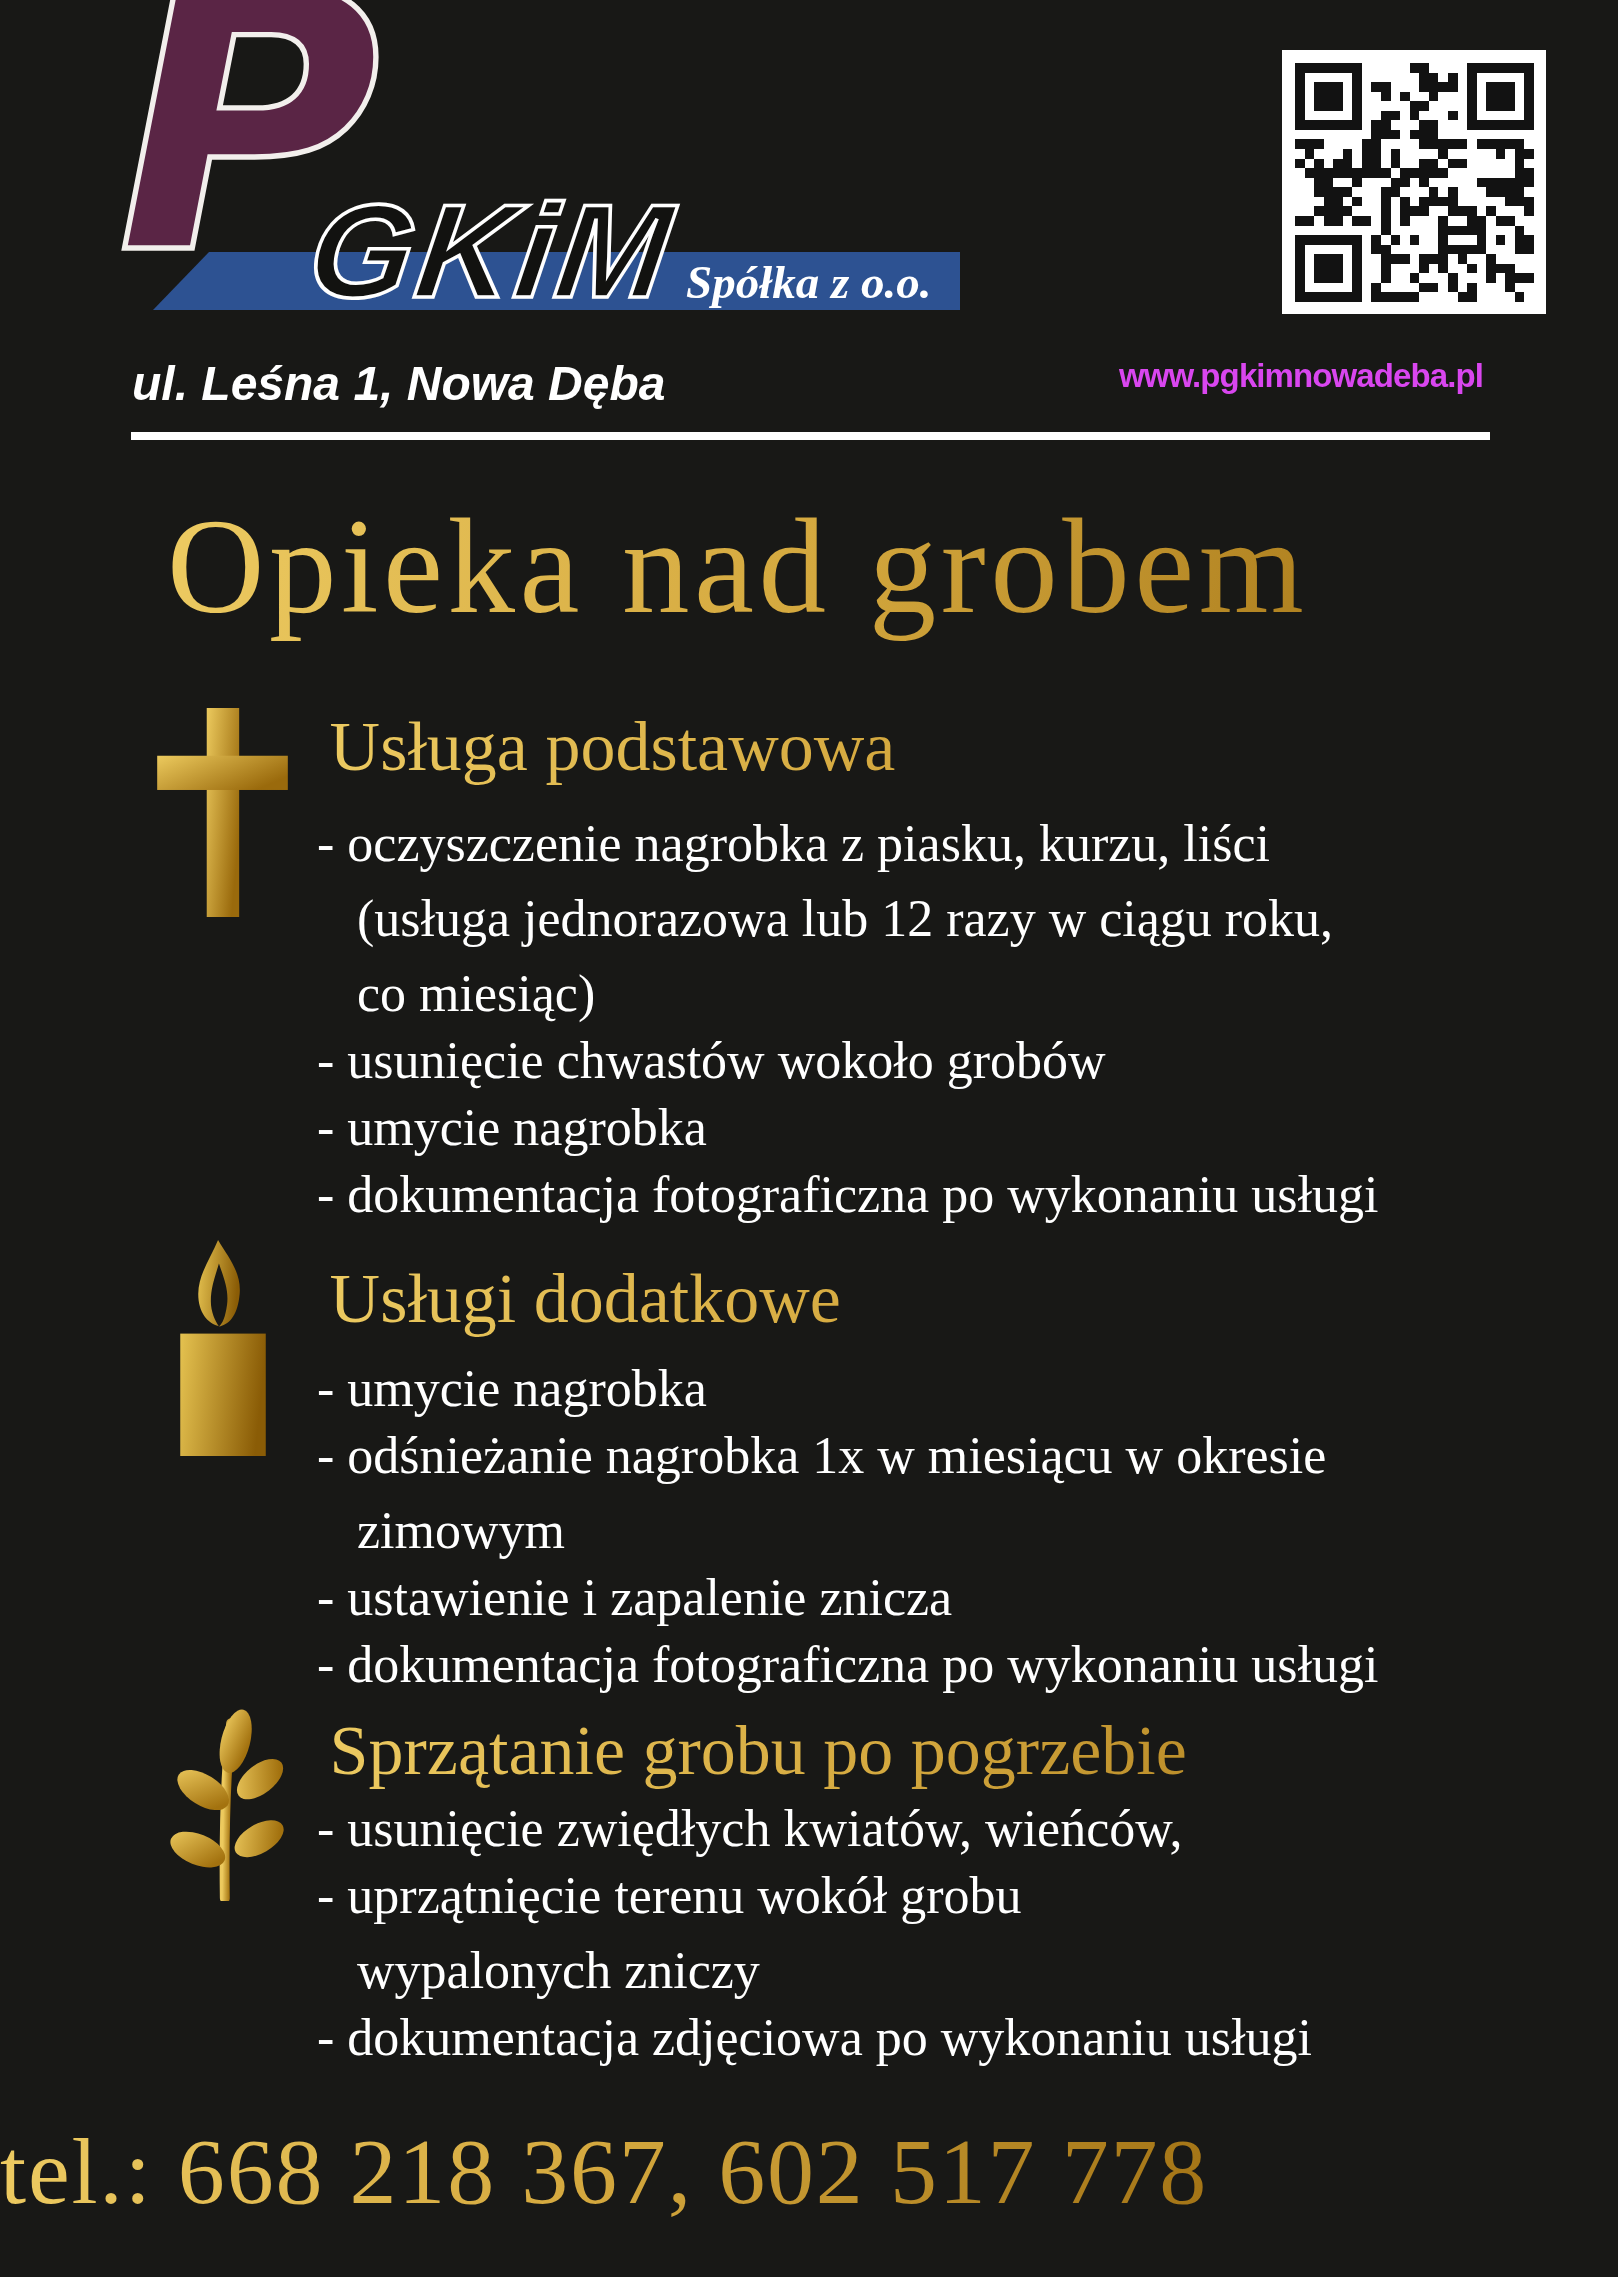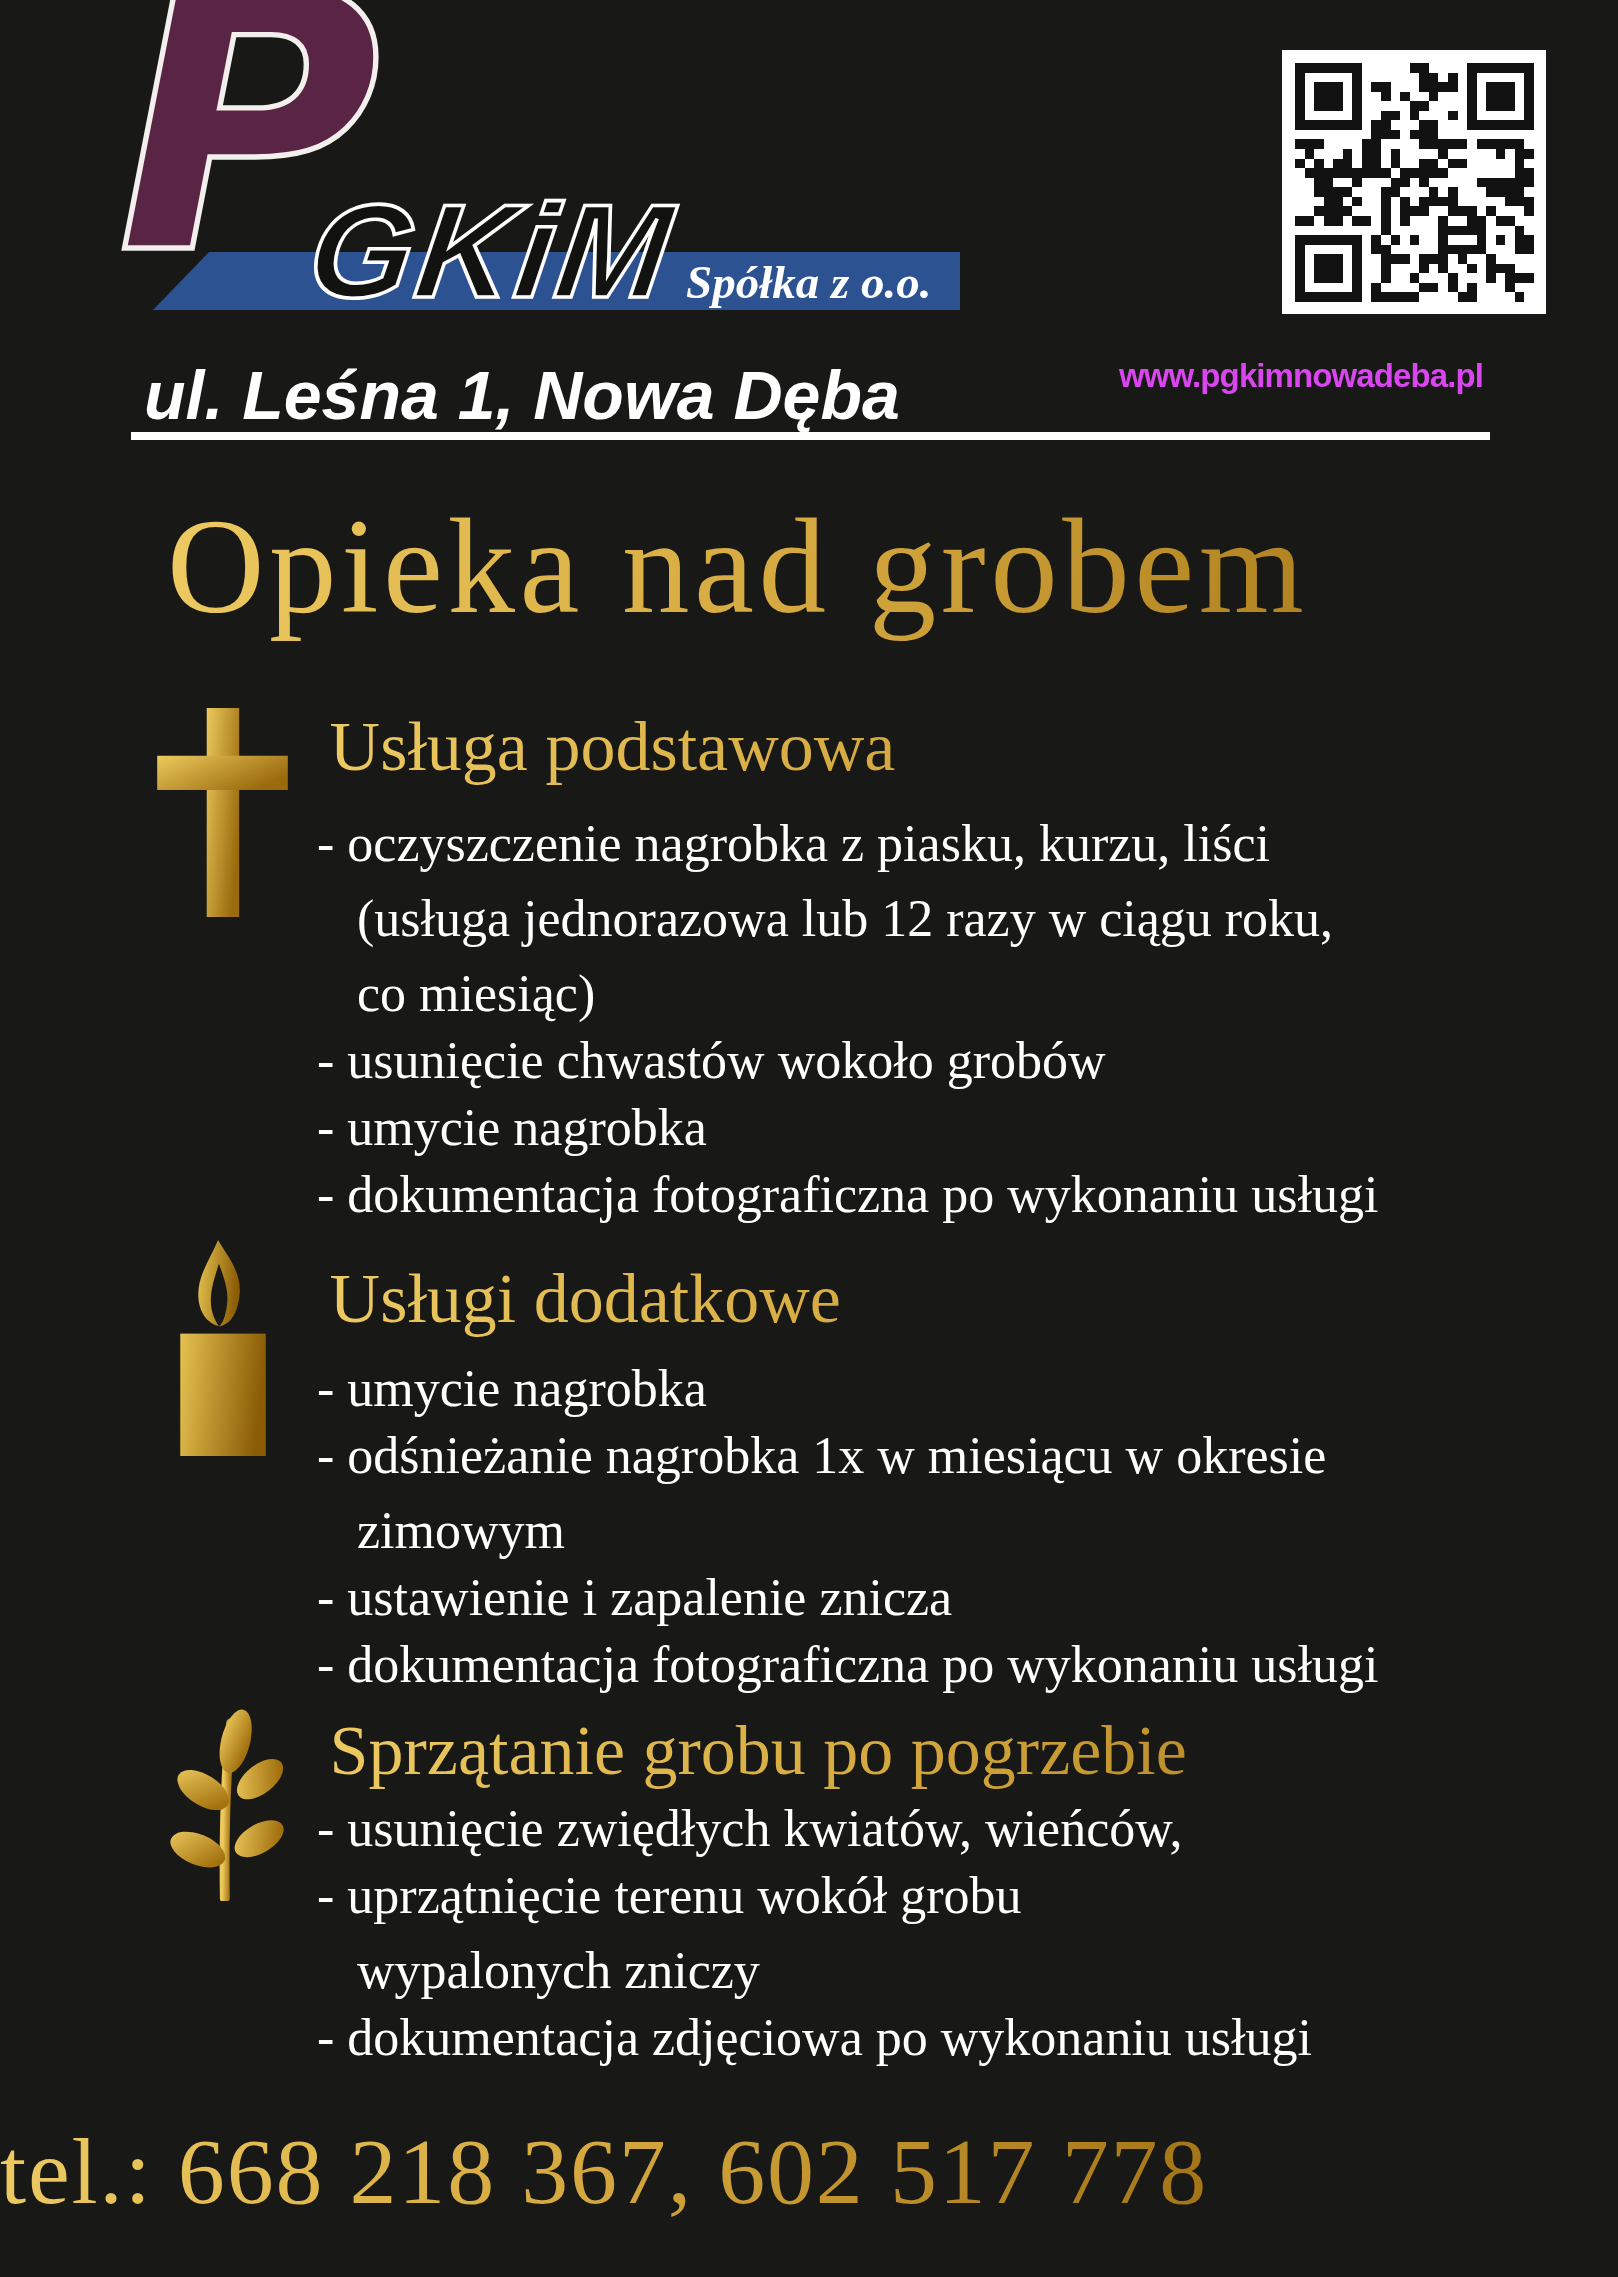--- a/index.html
+++ b/index.html
@@ -45,24 +45,24 @@
     font-size:47px;line-height:1;color:#ffffff;
     z-index:3;
   }
   .qr-wrap{
     position:absolute;left:1282px;top:50px;width:239px;height:239px;
     background:#ffffff;padding:12.6px;z-index:2;
   }
   .qr-wrap svg{display:block;width:239px;height:239px;}
 
   .address{
-    position:absolute;left:144px;top:358px;
+    position:absolute;left:132px;top:358px;
     font-family:"Liberation Sans",sans-serif;
     font-style:italic;font-weight:bold;
-    font-size:68px;line-height:1.1;color:#fff;
+    font-size:48px;line-height:1.1;color:#fff;
   }
   .website{
     position:absolute;right:135px;top:358px;
     font-family:"Liberation Sans",sans-serif;
     font-weight:bold;font-size:33px;line-height:1.1;color:#d946ef;
     letter-spacing:-0.9px;
   }
   .divider{
     position:absolute;left:131px;top:432px;width:1359px;height:8px;
     background:#ffffff;

